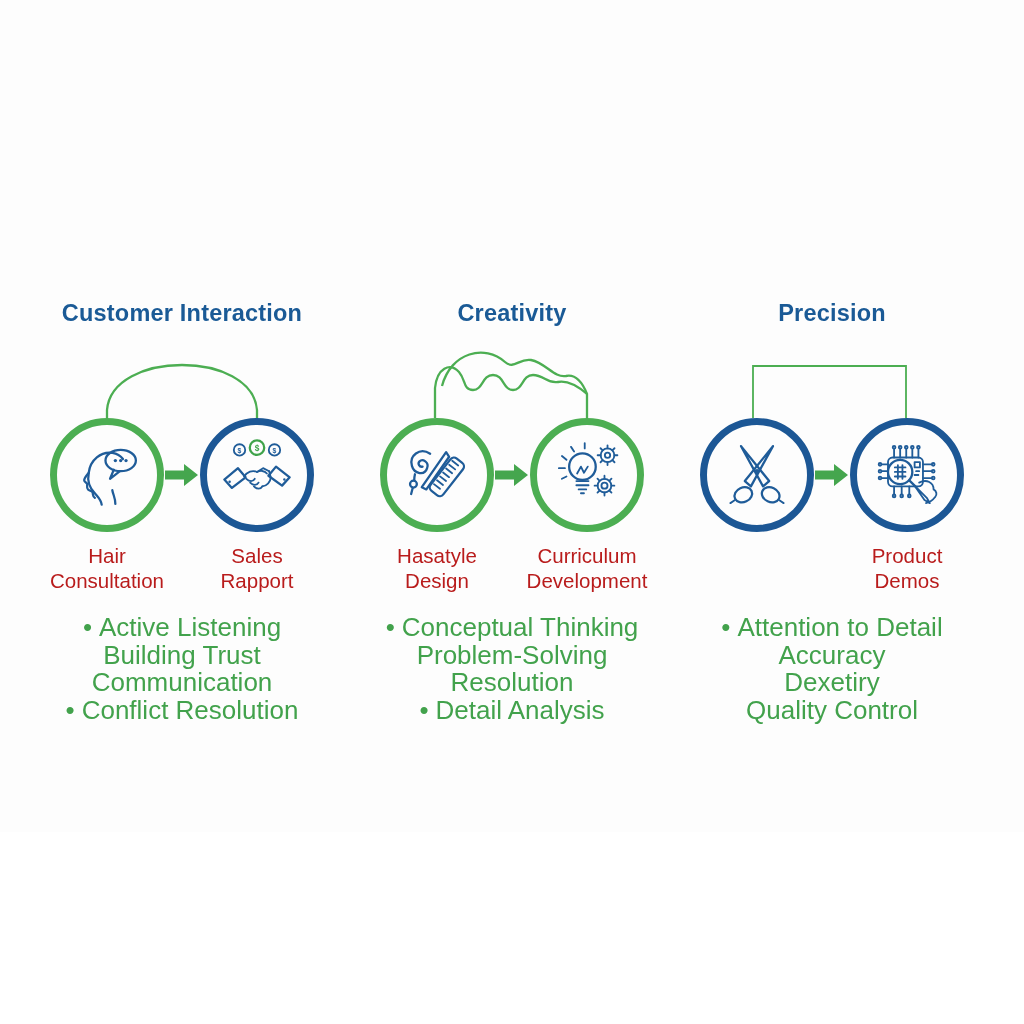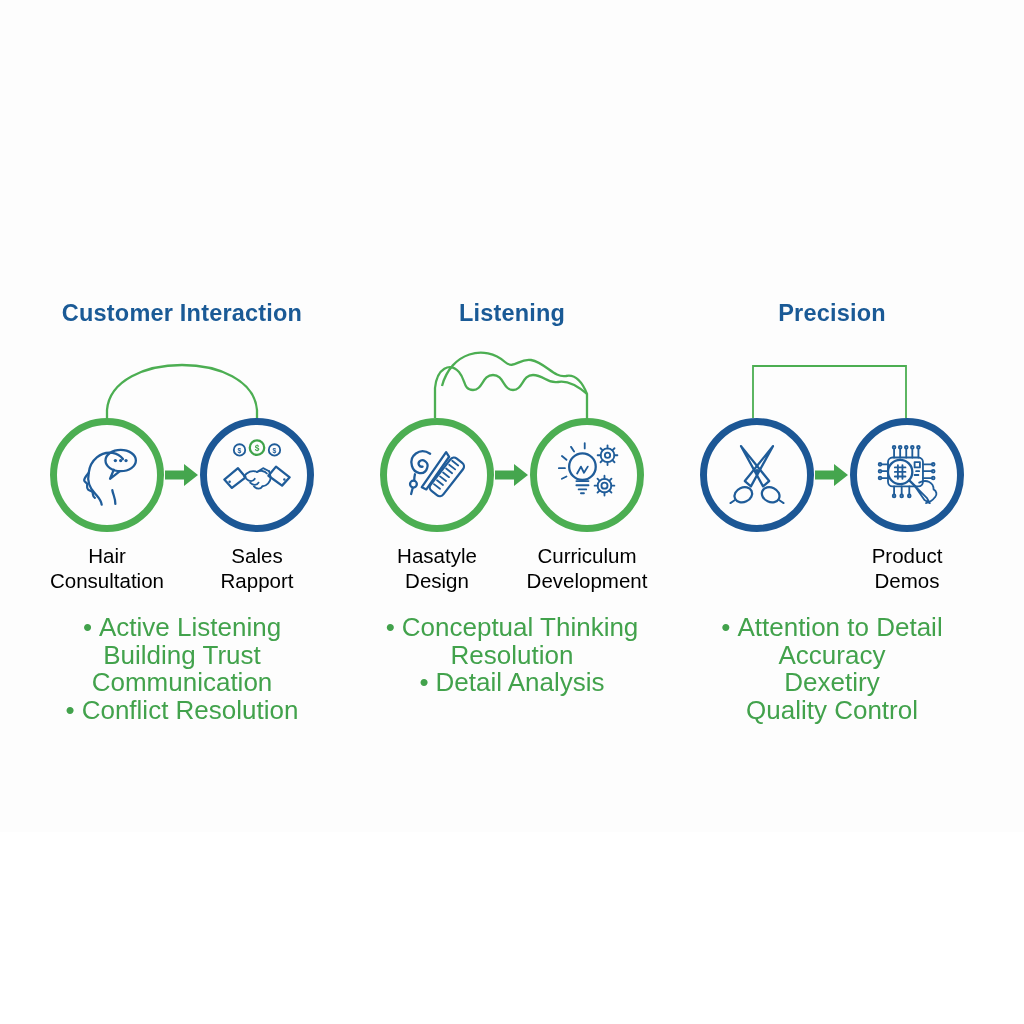--- a/index.html
+++ b/index.html
@@ -15,21 +15,21 @@
   .conn-thin path{stroke-width:1.8px;}
   .circle{position:absolute;top:118px;width:100px;height:100px;border-radius:50%;
           border:7px solid #4CAE52;background:#FDFDFD;
           display:flex;align-items:center;justify-content:center;}
   .ring-green{border-color:#4CAE52;}
   .ring-blue{border-color:#1C5795;}
   .c1{left:33px}.c2{left:183px}
   .arrow{position:absolute;top:163px;left:147px;width:36px;height:24px;
          display:flex;align-items:center;justify-content:center;}
   .step-label{position:absolute;top:243px;width:150px;text-align:center;
-              font-size:20.5px;line-height:25px;color:#000000;}
+              font-size:20.5px;line-height:25px;color:#b91c1c;}
   .l1{left:15px}.l2{left:165px}
   .lab-line{display:block;}
   .bullets{position:absolute;top:314px;left:0;width:100%;}
   .bullet-line{text-align:center;font-size:26px;line-height:27.5px;color:#42A24C;}
   .marker{margin-right:7px;}
   .marker:empty{display:none;margin:0;}
   
   .icon{width:76px;height:76px;}
   .icon .st{stroke:#1F5C99;fill:none;stroke-width:3;stroke-linecap:round;stroke-linejoin:round;}
   .icon .st-thin{stroke:#1F5C99;fill:none;stroke-width:2.4;stroke-linecap:round;stroke-linejoin:round;}
@@ -104,21 +104,21 @@
 
     <div class="bullets">
       <div class="bullet-line"><span class="marker">•</span><span>Active Listening</span></div>
       <div class="bullet-line"><span>Building Trust</span></div>
       <div class="bullet-line"><span>Communication</span></div>
       <div class="bullet-line"><span class="marker">•</span><span>Conflict Resolution</span></div>
     </div>
   </div>
 
   <div class="column col-2">
-    <div class="col-title">Listening</div>
+    <div class="col-title">Creativity</div>
 
     <svg class="connector conn-thick" width="330" height="82">
       <path d="M88,82 L88,52 C90,32 103,26 112,36 C119,44 116,54 126,54 C136,54 135,39 146,39 C157,39 156,54 166,54 C176,54 175,39 186,39 C197,39 200,48 211,46 C222,44 233,52 240,58 L240,82"></path>
       <path d="M95,50 C104,16 138,8 158,26 C167,34 172,22 184,24 C199,27 207,42 219,40 C229,38 236,48 240,58"></path>
     </svg>
 
     <div class="circle ring-green c1">
       <svg class="icon" viewBox="0 0 100 100">
         <path class="st" d="M41,22 C27,13 13,25 17,38 C20,49 34,51 37,41 C40,33 31,28 27,32 C24,35 27,40 31,39"></path>
         <path class="st" d="M21,49 C20,53 20,55 20,57"></path>
@@ -161,20 +161,21 @@
       <span class="lab-line">Hasatyle</span>
       <span class="lab-line">Design</span>
     </div>
     <div class="step-label l2">
       <span class="lab-line">Curriculum</span>
       <span class="lab-line">Development</span>
     </div>
 
     <div class="bullets">
       <div class="bullet-line"><span class="marker">•</span><span>Conceptual Thinking</span></div>
+      <div class="bullet-line"><span>Problem-Solving</span></div>
       <div class="bullet-line"><span>Resolution</span></div>
       <div class="bullet-line"><span class="marker">•</span><span>Detail Analysis</span></div>
     </div>
   </div>
 
   <div class="column col-3">
     <div class="col-title">Precision</div>
 
     <svg class="connector conn-thin" width="330" height="82">
       <path d="M86,82 L86,30 L239,30 L239,82"></path>

